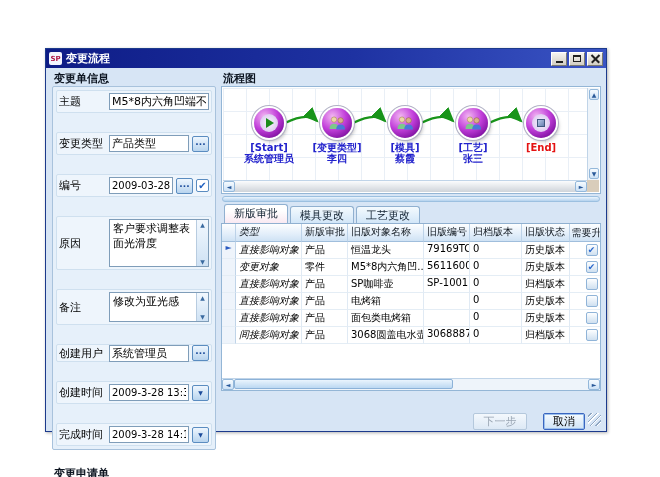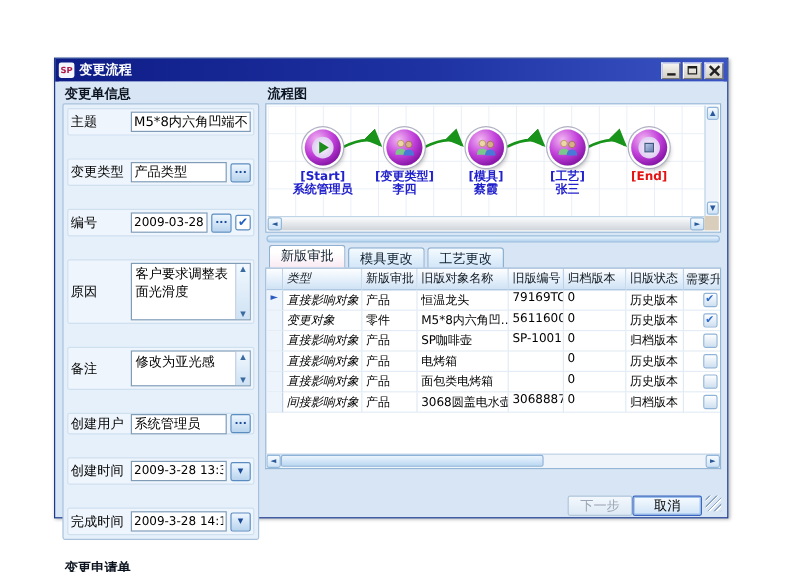--- a/index.html
+++ b/index.html
@@ -120,21 +120,21 @@
   .cc5 { width:52px; flex:none; }
   .cc6 { width:48px; flex:none; }
   .cc7 { width:44px; flex:none; display:flex; align-items:center; justify-content:center; }
   .cbx { width:12px; height:12px; background:linear-gradient(#fdfeff,#cfe0f0); border:1px solid #90b4d8;
          border-radius:2px; color:#2a68cc; font-size:9px; line-height:10px; text-align:center; }
 
   
   .btn { position:absolute; top:345px; height:17px; border-radius:2px; text-align:center; line-height:15px; font-size:11px; }
   .btn-next { right:76px; width:54px; color:#9aa6b4; background:linear-gradient(#f3f8fd,#dde9f5);
               border:1px solid #b4c8dc; }
-  .btn-cancel { right:18px; width:58px; color:#000; background:linear-gradient(#f6fbff,#cfe3f6);
+  .btn-cancel { right:18px; width:42px; color:#000; background:linear-gradient(#f6fbff,#cfe3f6);
                 border:1px solid #3a66c0; box-shadow:inset 0 0 0 1px #9cc0ec; }
   .grip { position:absolute; right:2px; bottom:2px; width:13px; height:13px;
           background:repeating-linear-gradient(135deg,transparent 0 2px,#90a8c4 2px 3px,#fff 3px 4px); }
 </style>
 </head>
 <body>
 
 <div class="page">
   <div class="window">
 

